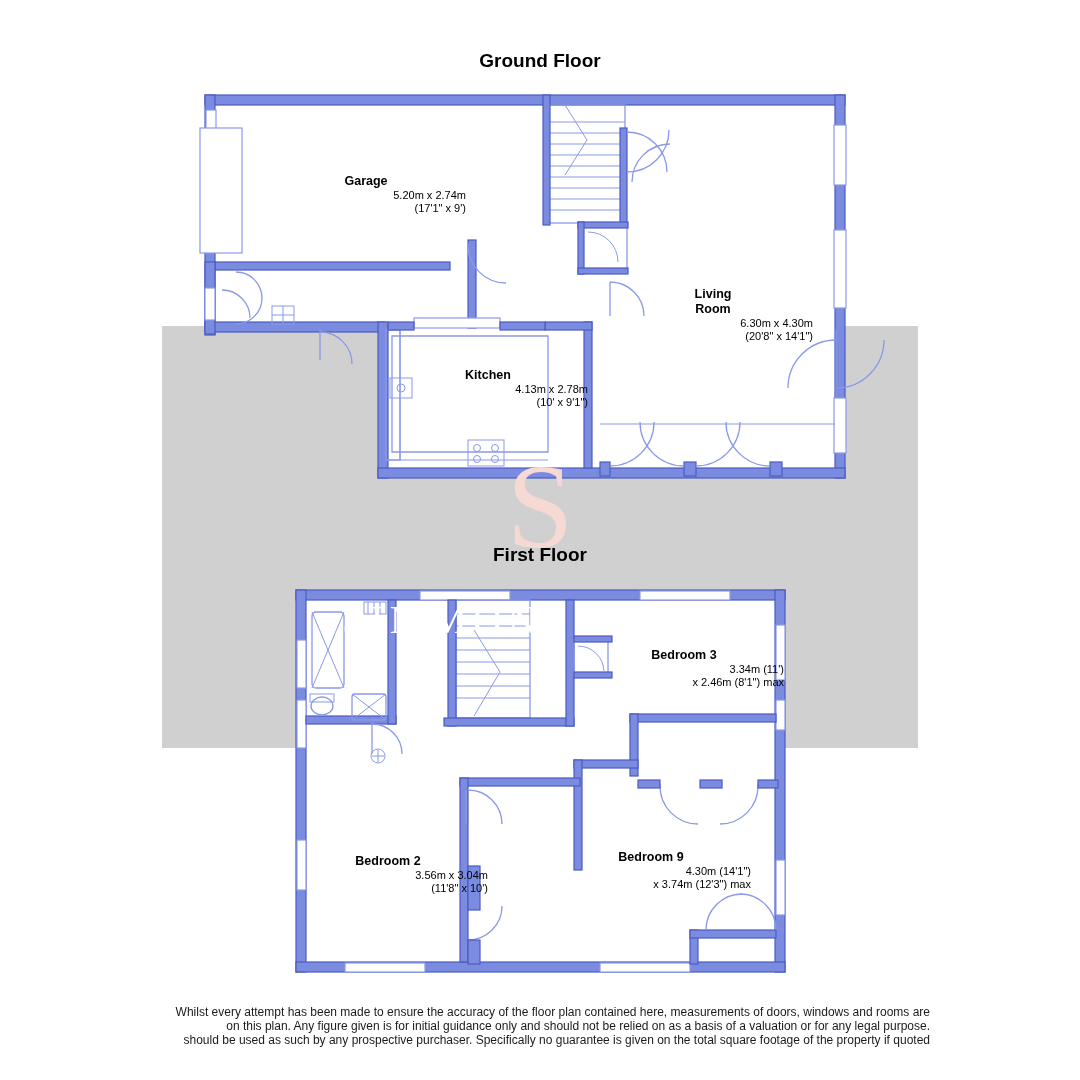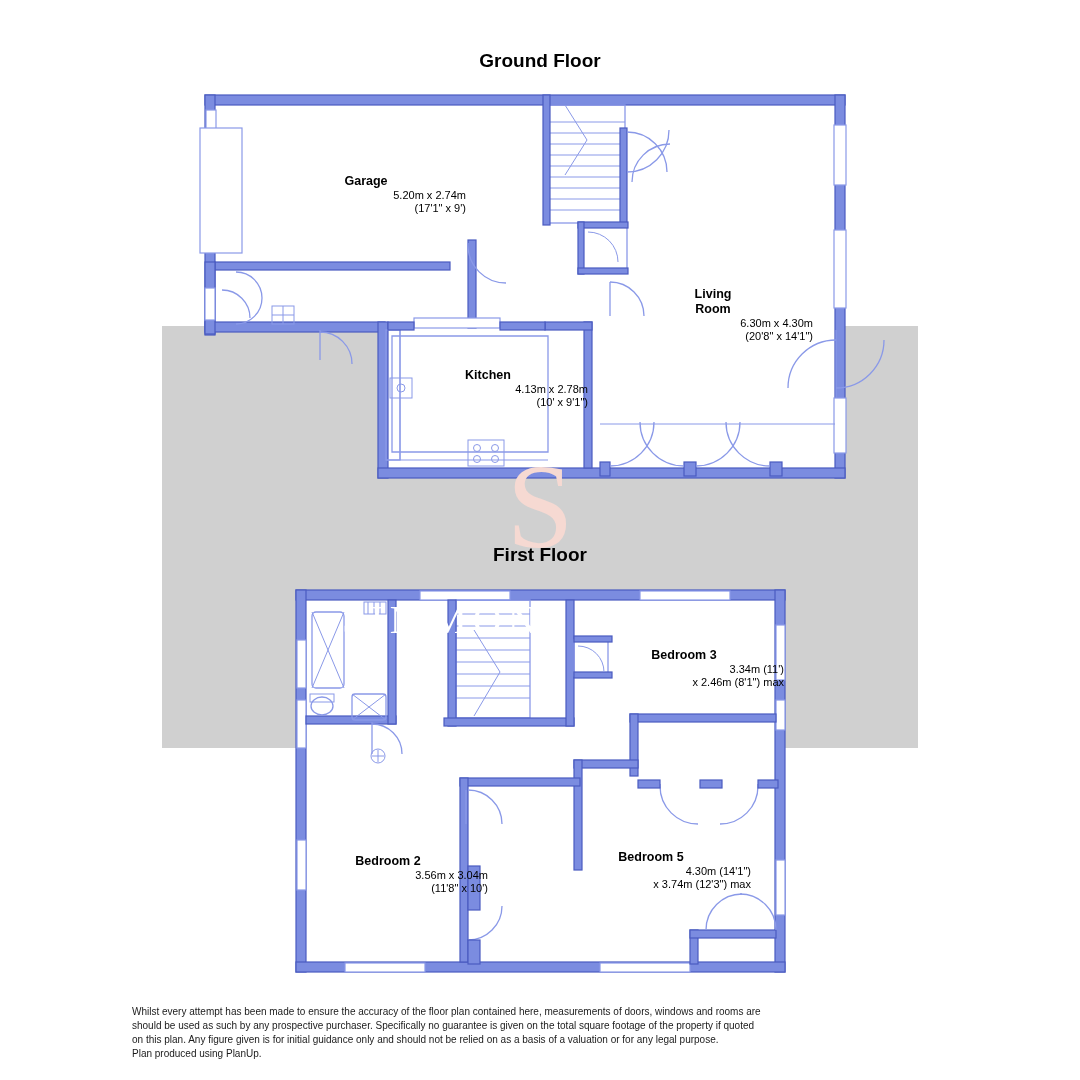--- a/index.html
+++ b/index.html
@@ -84,25 +84,25 @@
     color: #f6d9d2;
     font-family: "Liberation Serif", serif;
     font-size: 120px;
     line-height: 110px;
     text-align: center;
     pointer-events: none;
   }
 
   #disclaimer {
     position: absolute;
-    left: 132px;
+    left: 150px;
     top: 1005px;
     width: 780px;
-    text-align: left;
-    font-size: 10px;
+    text-align: right;
+    font-size: 12px;
     line-height: 14px;
     color: #1a1a1a;
   }
   #disclaimer p { margin: 0; }
 </style>
 </head>
 <body>
 
 <div class="grey-band" id="grey-1"></div>
 
@@ -351,23 +351,22 @@
   <span class="dim">x 2.46m (8'1") max</span>
 </div>
 
 <div class="room-label" style="left:288px; top:854px; width:200px;">
   <span class="name">Bedroom 2</span>
   <span class="dim">3.56m x 3.04m</span>
   <span class="dim">(11'8" x 10')</span>
 </div>
 
 <div class="room-label" style="left:551px; top:850px; width:200px;">
-  <span class="name">Bedroom 5</span>
+  <span class="name">Bedroom 9</span>
   <span class="dim">4.30m (14'1")</span>
   <span class="dim">x 3.74m (12'3") max</span>
 </div>
 
 <div id="disclaimer">
   <p>Whilst every attempt has been made to ensure the accuracy of the floor plan contained here, measurements of doors, windows and rooms are</p>
+  <p>on this plan. Any figure given is for initial guidance only and should not be relied on as a basis of a valuation or for any legal purpose.</p>
   <p>should be used as such by any prospective purchaser. Specifically no guarantee is given on the total square footage of the property if quoted</p>
-  <p>on this plan. Any figure given is for initial guidance only and should not be relied on as a basis of a valuation or for any legal purpose.</p>
-  <p>Plan produced using PlanUp.</p>
 </div>
 
 </body></html>

